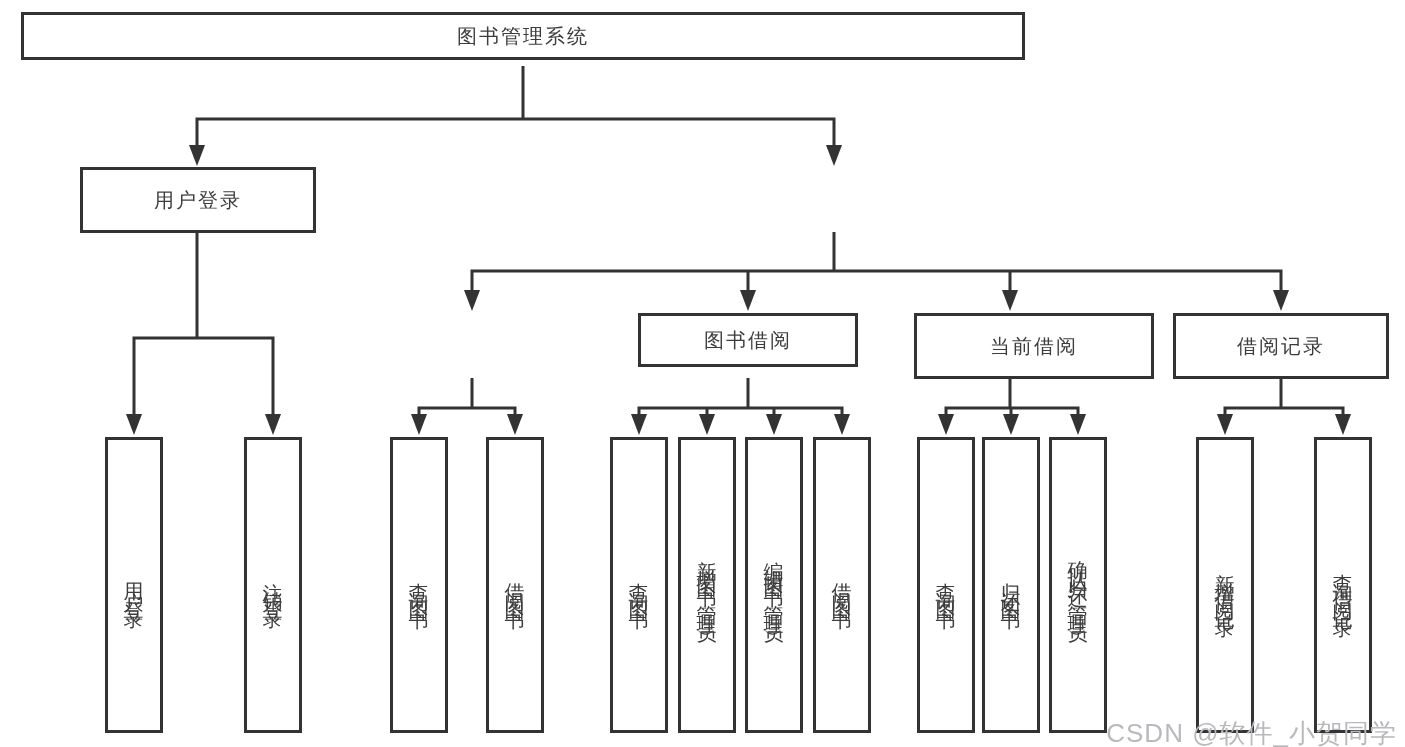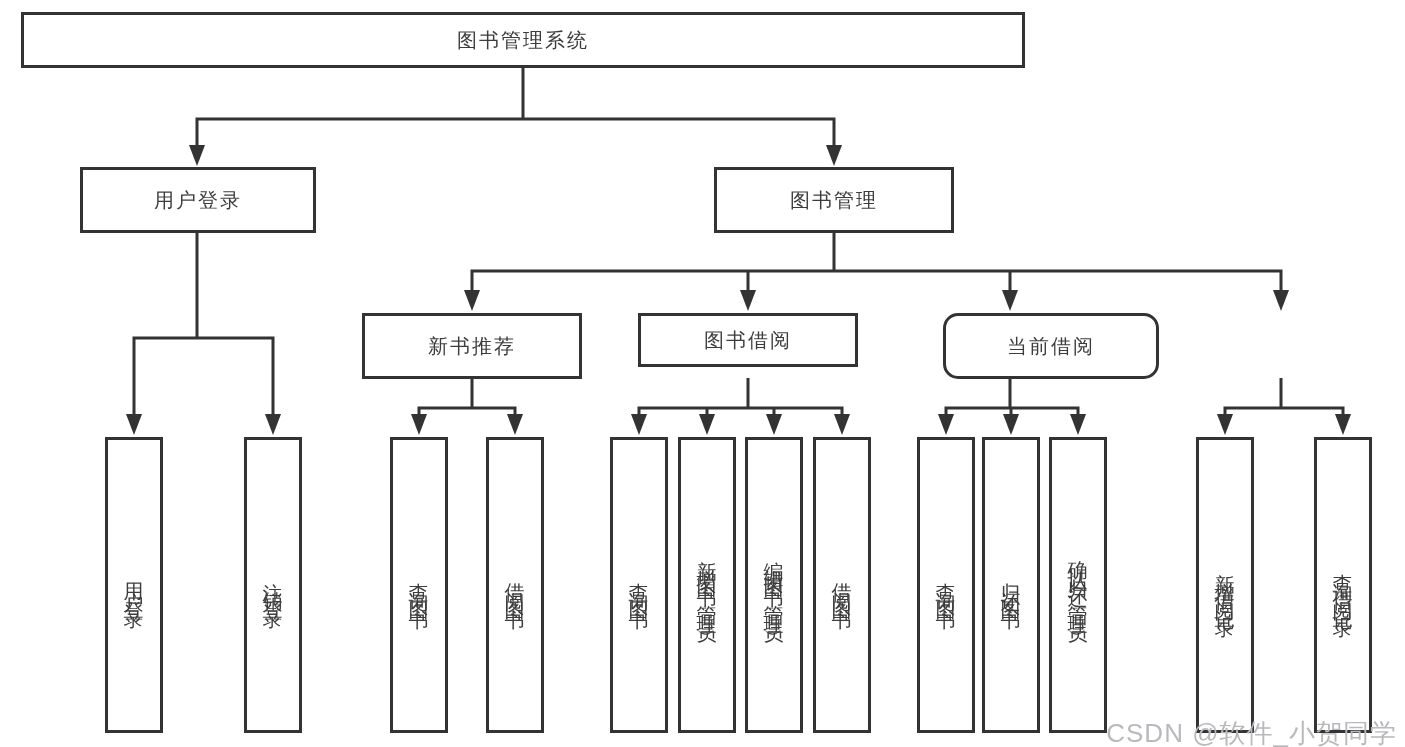--- a/index.html
+++ b/index.html
@@ -56,26 +56,26 @@
     position: absolute;
     top: 716px;
     right: 8px;
     font-size: 26px;
     color: #b9b9bd;
     letter-spacing: 1px;
     z-index: 3;
     white-space: nowrap;
   }
   
-  #n-root   { left: 21px;   top: 12px;  width: 1004px; height: 56px; }
+  #n-root   { left: 21px;   top: 12px;  width: 1004px; height: 48px; }
   #n-login  { left: 80px;   top: 167px; width: 236px;  height: 66px; }
   #n-mgmt   { left: 714px;  top: 167px; width: 240px;  height: 66px; }
   #n-rec    { left: 362px;  top: 313px; width: 220px;  height: 66px; }
   #n-borrow { left: 638px;  top: 313px; width: 220px;  height: 54px; }
-  #n-cur    { left: 943px;  top: 313px; width: 216px;  height: 66px; border-radius: 15px; }
+  #n-cur    { left: 914px;  top: 313px; width: 240px;  height: 66px; }
   #n-hist   { left: 1173px; top: 313px; width: 216px;  height: 66px; }
   #l1  { left: 105px;  }
   #l2  { left: 244px;  }
   #l3  { left: 390px;  }
   #l4  { left: 486px;  }
   #l5  { left: 610px;  }
   #l6  { left: 678px;  }
   #l7  { left: 745px;  }
   #l8  { left: 813px;  }
   #l9  { left: 917px;  }
@@ -128,25 +128,24 @@
       <polygon points="1003,414 1019,414 1011,435"></polygon>
       <polygon points="1070,414 1086,414 1078,435"></polygon>
       <polygon points="1217,414 1233,414 1225,435"></polygon>
       <polygon points="1335,414 1351,414 1343,435"></polygon>
     </g>
   </svg>
 
   <div id="n-root" class="node hbox">图书管理系统</div>
 
   <div id="n-login" class="node hbox">用户登录</div>
-  <div id="n-mgmt" class="node hbox">图书管理</div>
 
-  <div id="n-rec" class="node hbox">新书推荐</div>
   <div id="n-borrow" class="node hbox">图书借阅</div>
   <div id="n-cur" class="node hbox">当前借阅</div>
+  <div id="n-hist" class="node hbox">借阅记录</div>
 
   <div id="l1" class="node vbox">
     <span class="vtext">用户登录</span>
   </div>
   <div id="l2" class="node vbox">
     <span class="vtext">注销登录</span>
   </div>
   <div id="l3" class="node vbox">
     <span class="vtext">查询图书</span>
   </div>

